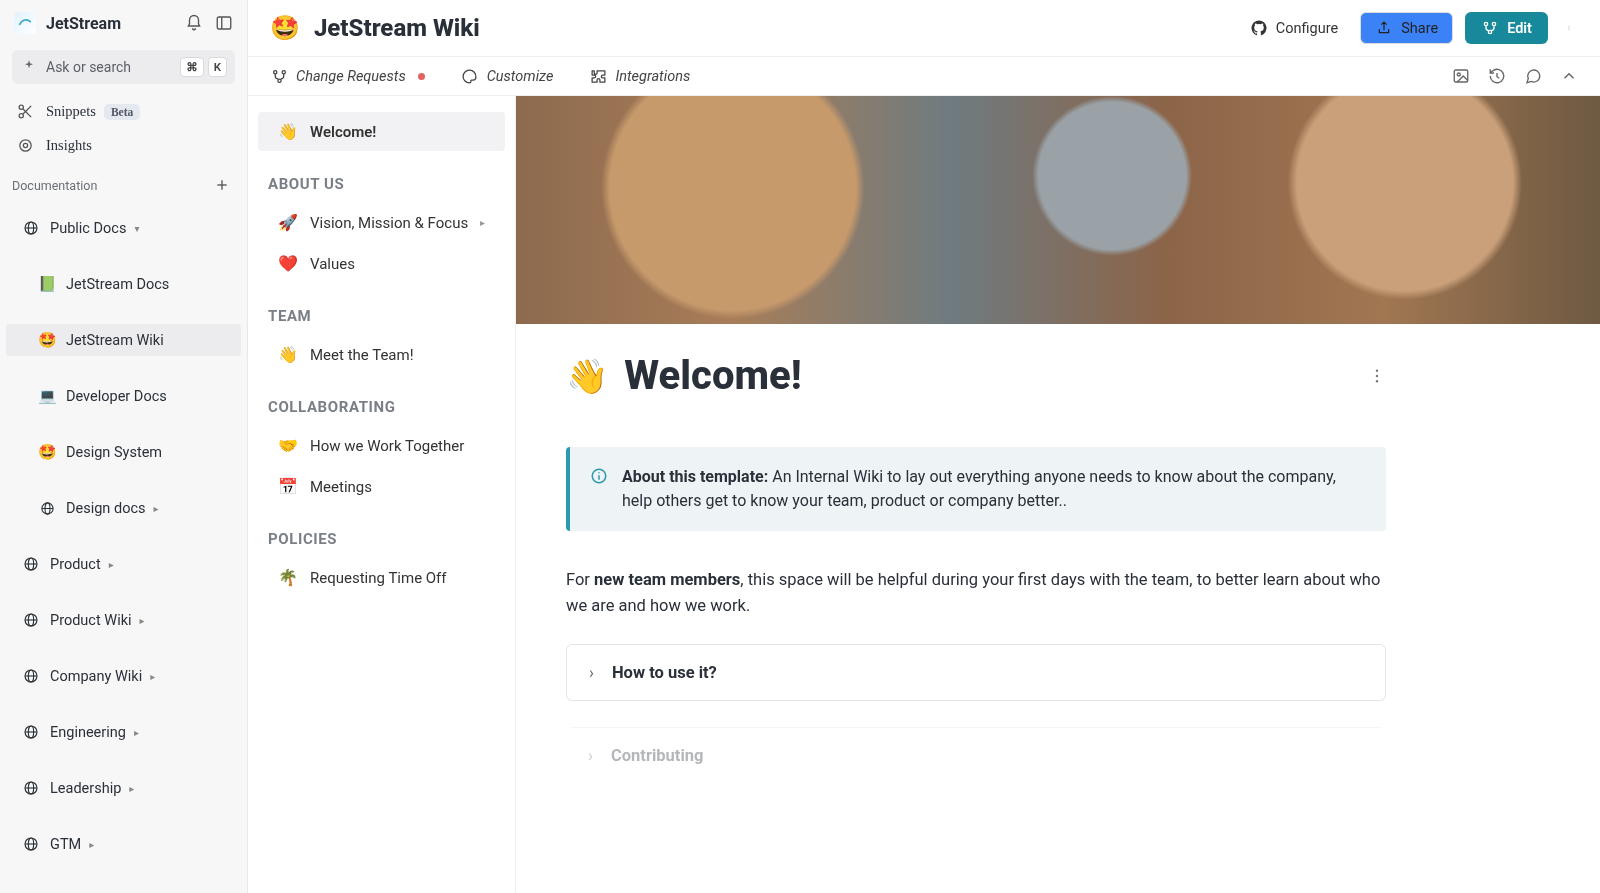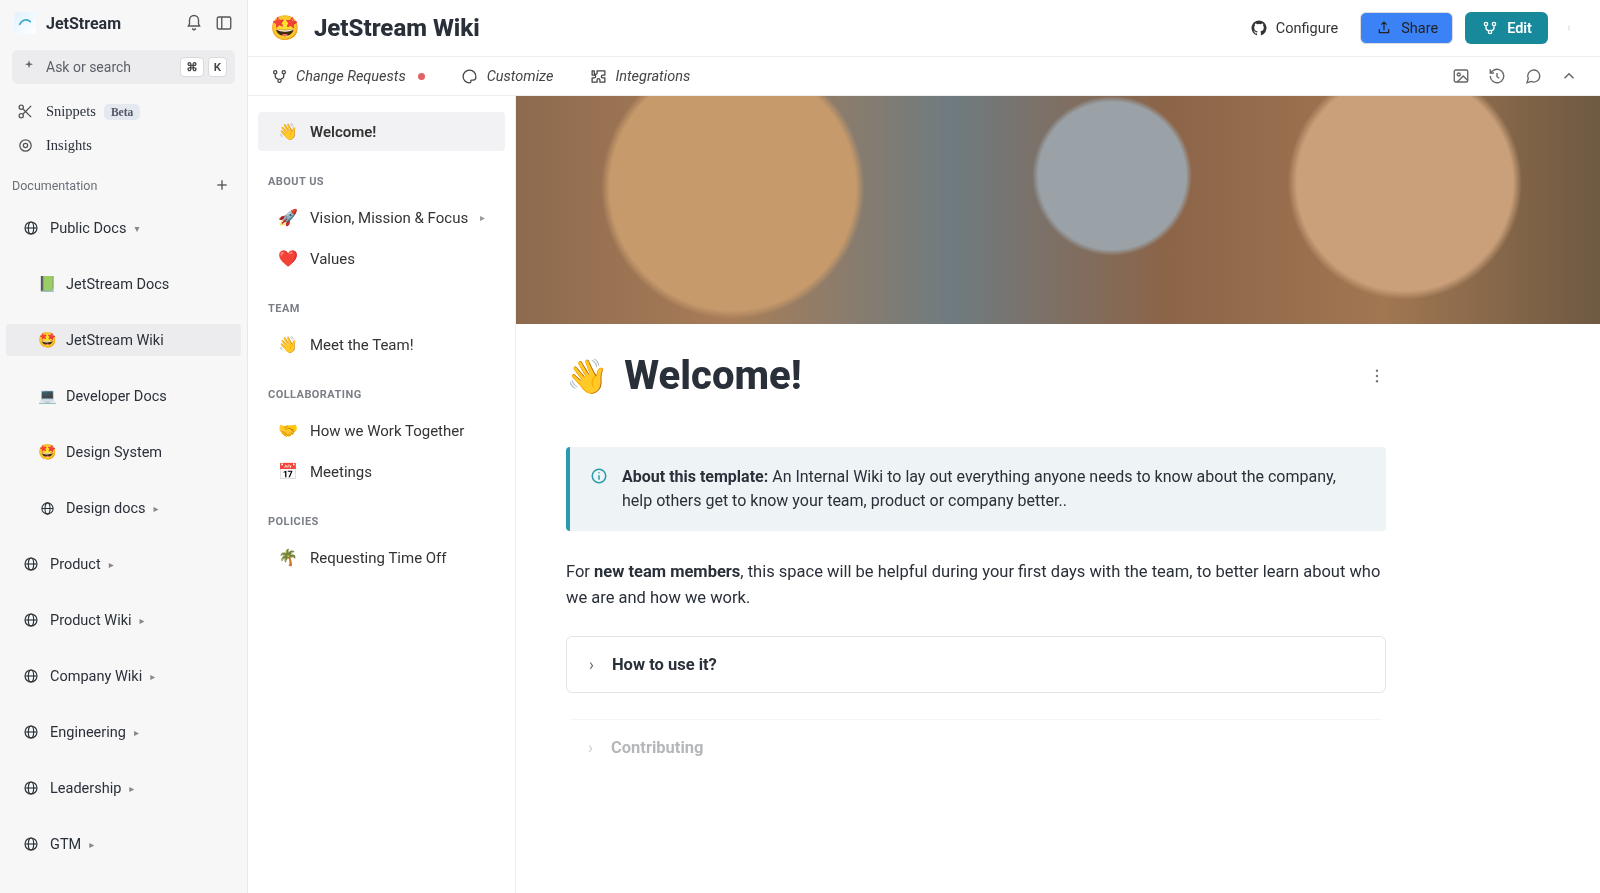--- a/index.html
+++ b/index.html
@@ -53,40 +53,40 @@
   .dot-red { width:7px; height:7px; background:#e06464; border-radius:50%; display:inline-block; margin-left:4px; }
   .subhdr-right { margin-left:auto; display:flex; gap:18px; color:#666; }
 
   
   .content { flex:1; display:flex; min-height:0; }
   .pagenav { width:268px; flex:0 0 268px; background:#fff; border-right:1px solid #eee; padding:14px 0 20px 0; overflow:auto; }
   .pn-item { display:flex; align-items:center; padding:10px 20px; font-size:15px; color:#333; cursor:pointer; border-radius:4px; margin:2px 10px; }
   .pn-item.active { background:#f2f2f4; font-weight:600; }
   .pn-item .emoji { width:22px; margin-right:10px; font-size:16px; }
   .pn-item .caret { margin-left:auto; color:#999; font-size:10px; }
-  .pn-label { font-size:11px; font-weight:700; letter-spacing:0.04em; color:#7a7f87; padding:22px 20px 8px 20px; }
+  .pn-label { font-size:15px; font-weight:700; letter-spacing:0.04em; color:#7a7f87; padding:22px 20px 8px 20px; }
 
   .page { flex:1; overflow:auto; position:relative; }
   .hero { height:228px; background:
       radial-gradient(circle at 20% 40%, #c79a6b 0 14%, transparent 15%),
       radial-gradient(circle at 55% 35%, #9aa2a8 0 12%, transparent 13%),
       radial-gradient(circle at 82% 38%, #caa07a 0 12%, transparent 13%),
       linear-gradient(90deg, #8d6a4e 0%, #a87d58 20%, #6f7b80 40%, #8c6448 60%, #a17752 80%, #6e5942 100%);
       filter:blur(0.4px);
   }
   .page-body { padding:28px 50px 40px 50px; max-width:920px; }
   .page-title-row { display:flex; align-items:center; }
   .page-title-emoji { font-size:34px; margin-right:16px; }
   .page-title { font-size:40px; font-weight:800; flex:1; }
   .page-title-dots { color:#777; cursor:pointer; }
 
   .callout { margin-top:48px; background:#eef3f5; border-left:4px solid #2a9aad; border-radius:4px; padding:18px 20px; display:flex; gap:14px; font-size:16px; line-height:1.5; color:#2a3039; }
   .callout .ic { color:#2a9aad; margin-top:2px; flex:0 0 auto; }
 
-  .para { margin-top:28px; font-size:16.5px; line-height:1.55; color:#2a3039; }
+  .para { margin-top:36px; font-size:16.5px; line-height:1.55; color:#2a3039; }
   .para b { font-weight:700; }
 
   .expander { margin-top:26px; border:1px solid #e2e4e8; border-radius:6px; padding:18px 22px; display:flex; align-items:center; font-size:16.5px; font-weight:700; color:#2a3039; cursor:pointer; }
   .expander .chev { margin-right:18px; color:#666; font-weight:400; }
 
   svg { display:block; }
 </style>
 </head>
 <body>
 

